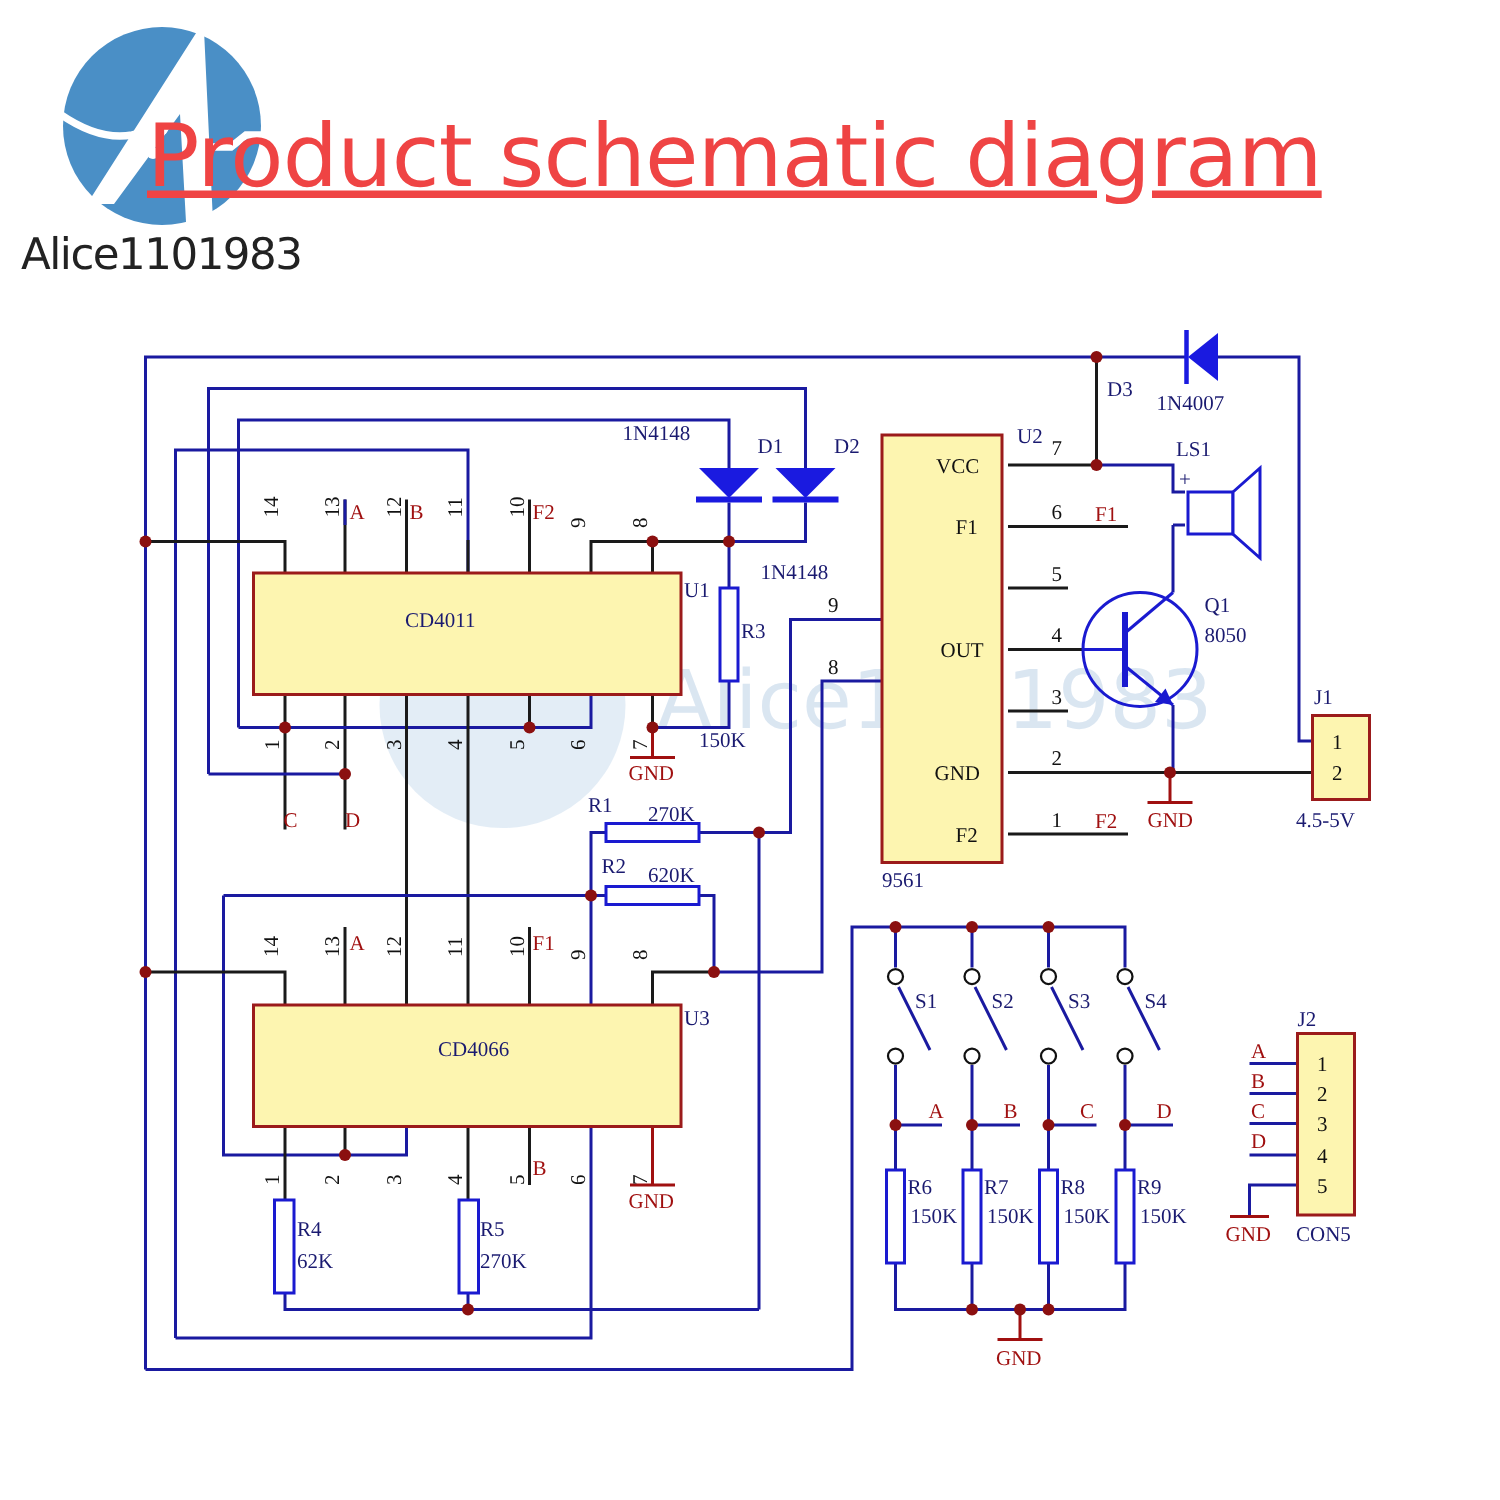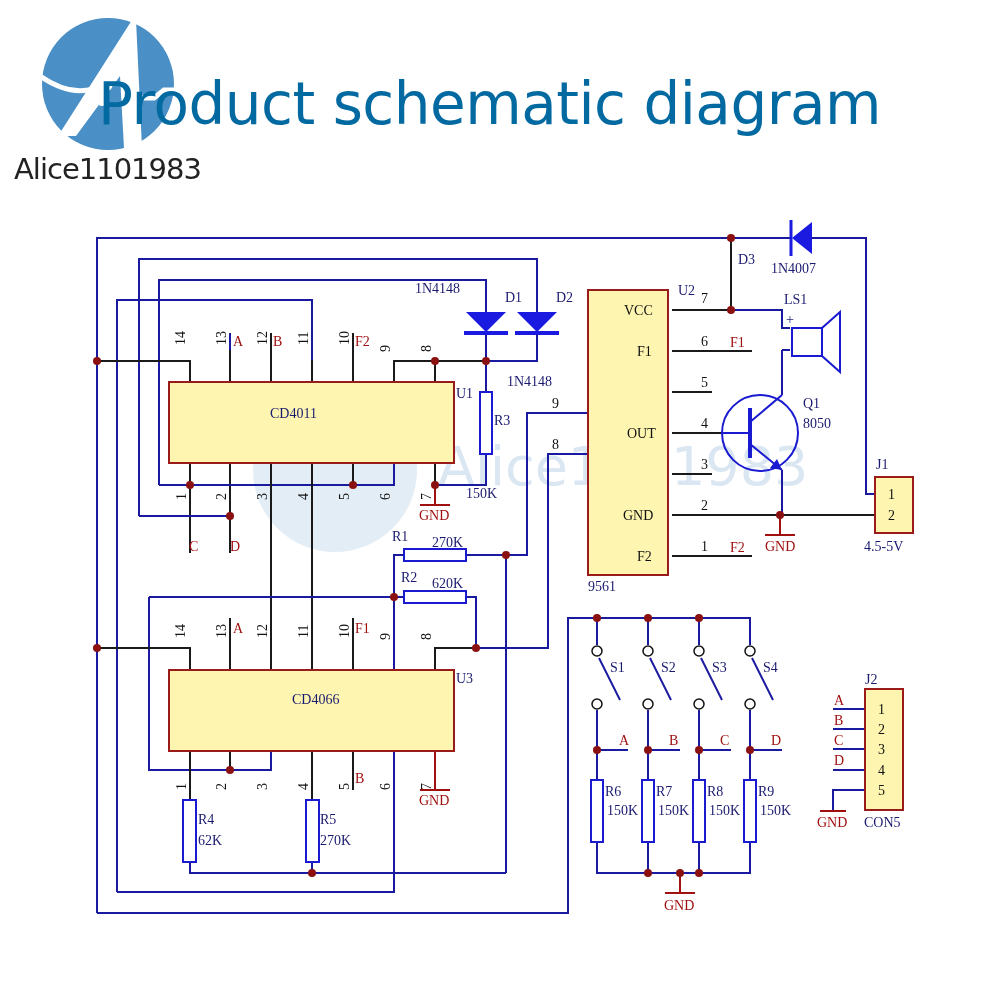--- a/index.html
+++ b/index.html
@@ -1,19 +1,19 @@
 <!DOCTYPE html>
 <html><head>
 <meta charset="utf-8">
 <style>
   html, body { margin: 0; padding: 0; background: #ffffff; }
   body { width: 1000px; height: 1000px; position: relative; overflow: hidden; font-family: "Liberation Sans", sans-serif; }
   .logo { position: absolute; left: 36px; top: 16px; width: 140px; height: 140px; }
   .brand { position: absolute; left: 14px; top: 152px; font-family: "DejaVu Sans", sans-serif; font-size: 29px; color: #222; letter-spacing: -1px; }
-  .title { position: absolute; left: 98px; top: 70px; font-family: "DejaVu Sans", sans-serif; font-size: 58px; font-weight: 500; color: #0369a1; letter-spacing: -0.5px; white-space: nowrap; }
+  .title { position: absolute; left: 98px; top: 70px; font-family: "DejaVu Sans", sans-serif; font-size: 58px; font-weight: 500; color: #ef4444; letter-spacing: -0.5px; white-space: nowrap; text-decoration: underline; }
   svg.sch { position: absolute; left: 0; top: 0; width: 1000px; height: 1000px; }
   .w { stroke: #1a1aa0; stroke-width: 2; fill: none; }
   .wb { stroke: #1a1a1a; stroke-width: 2; fill: none; }
   .wr { stroke: #a01010; stroke-width: 2; fill: none; }
   .chip { fill: #fdf5b0; stroke: #9b1b1b; stroke-width: 2; }
   .res { fill: #fff; stroke: #1a1ad0; stroke-width: 2; }
   .dot { fill: #8b1010; }
   .t { font-family: "Liberation Serif", serif; font-size: 14px; fill: #1a1a70; }
   .tk { font-family: "Liberation Serif", serif; font-size: 14px; fill: #111; }
   .tr { font-family: "Liberation Serif", serif; font-size: 14px; fill: #a01010; }

